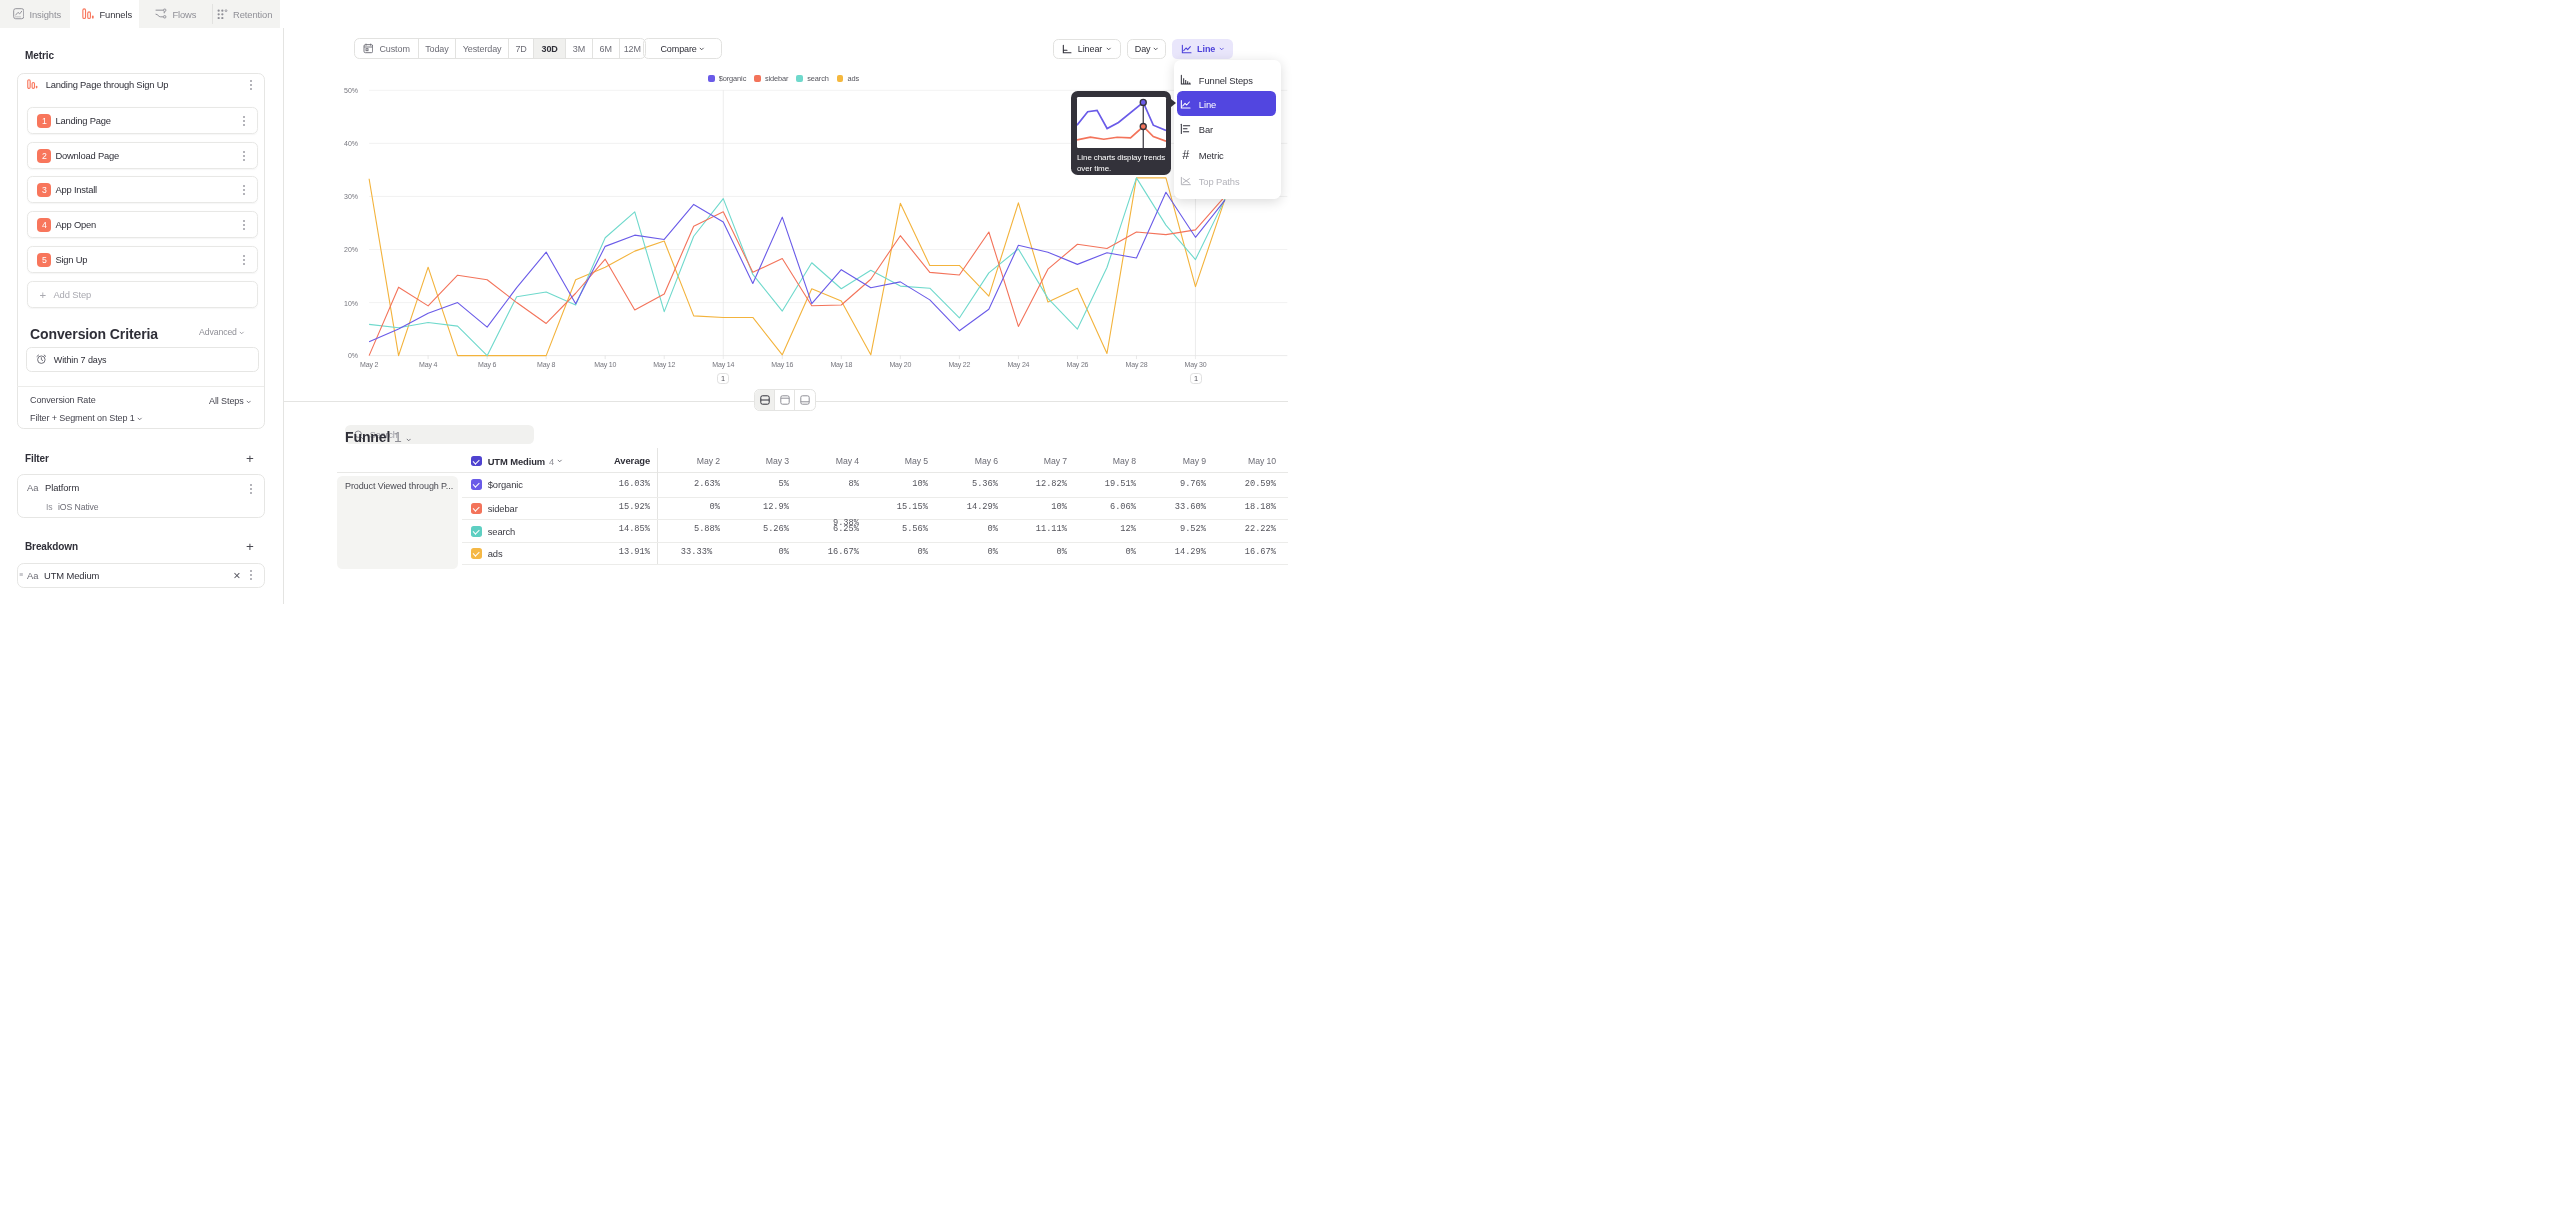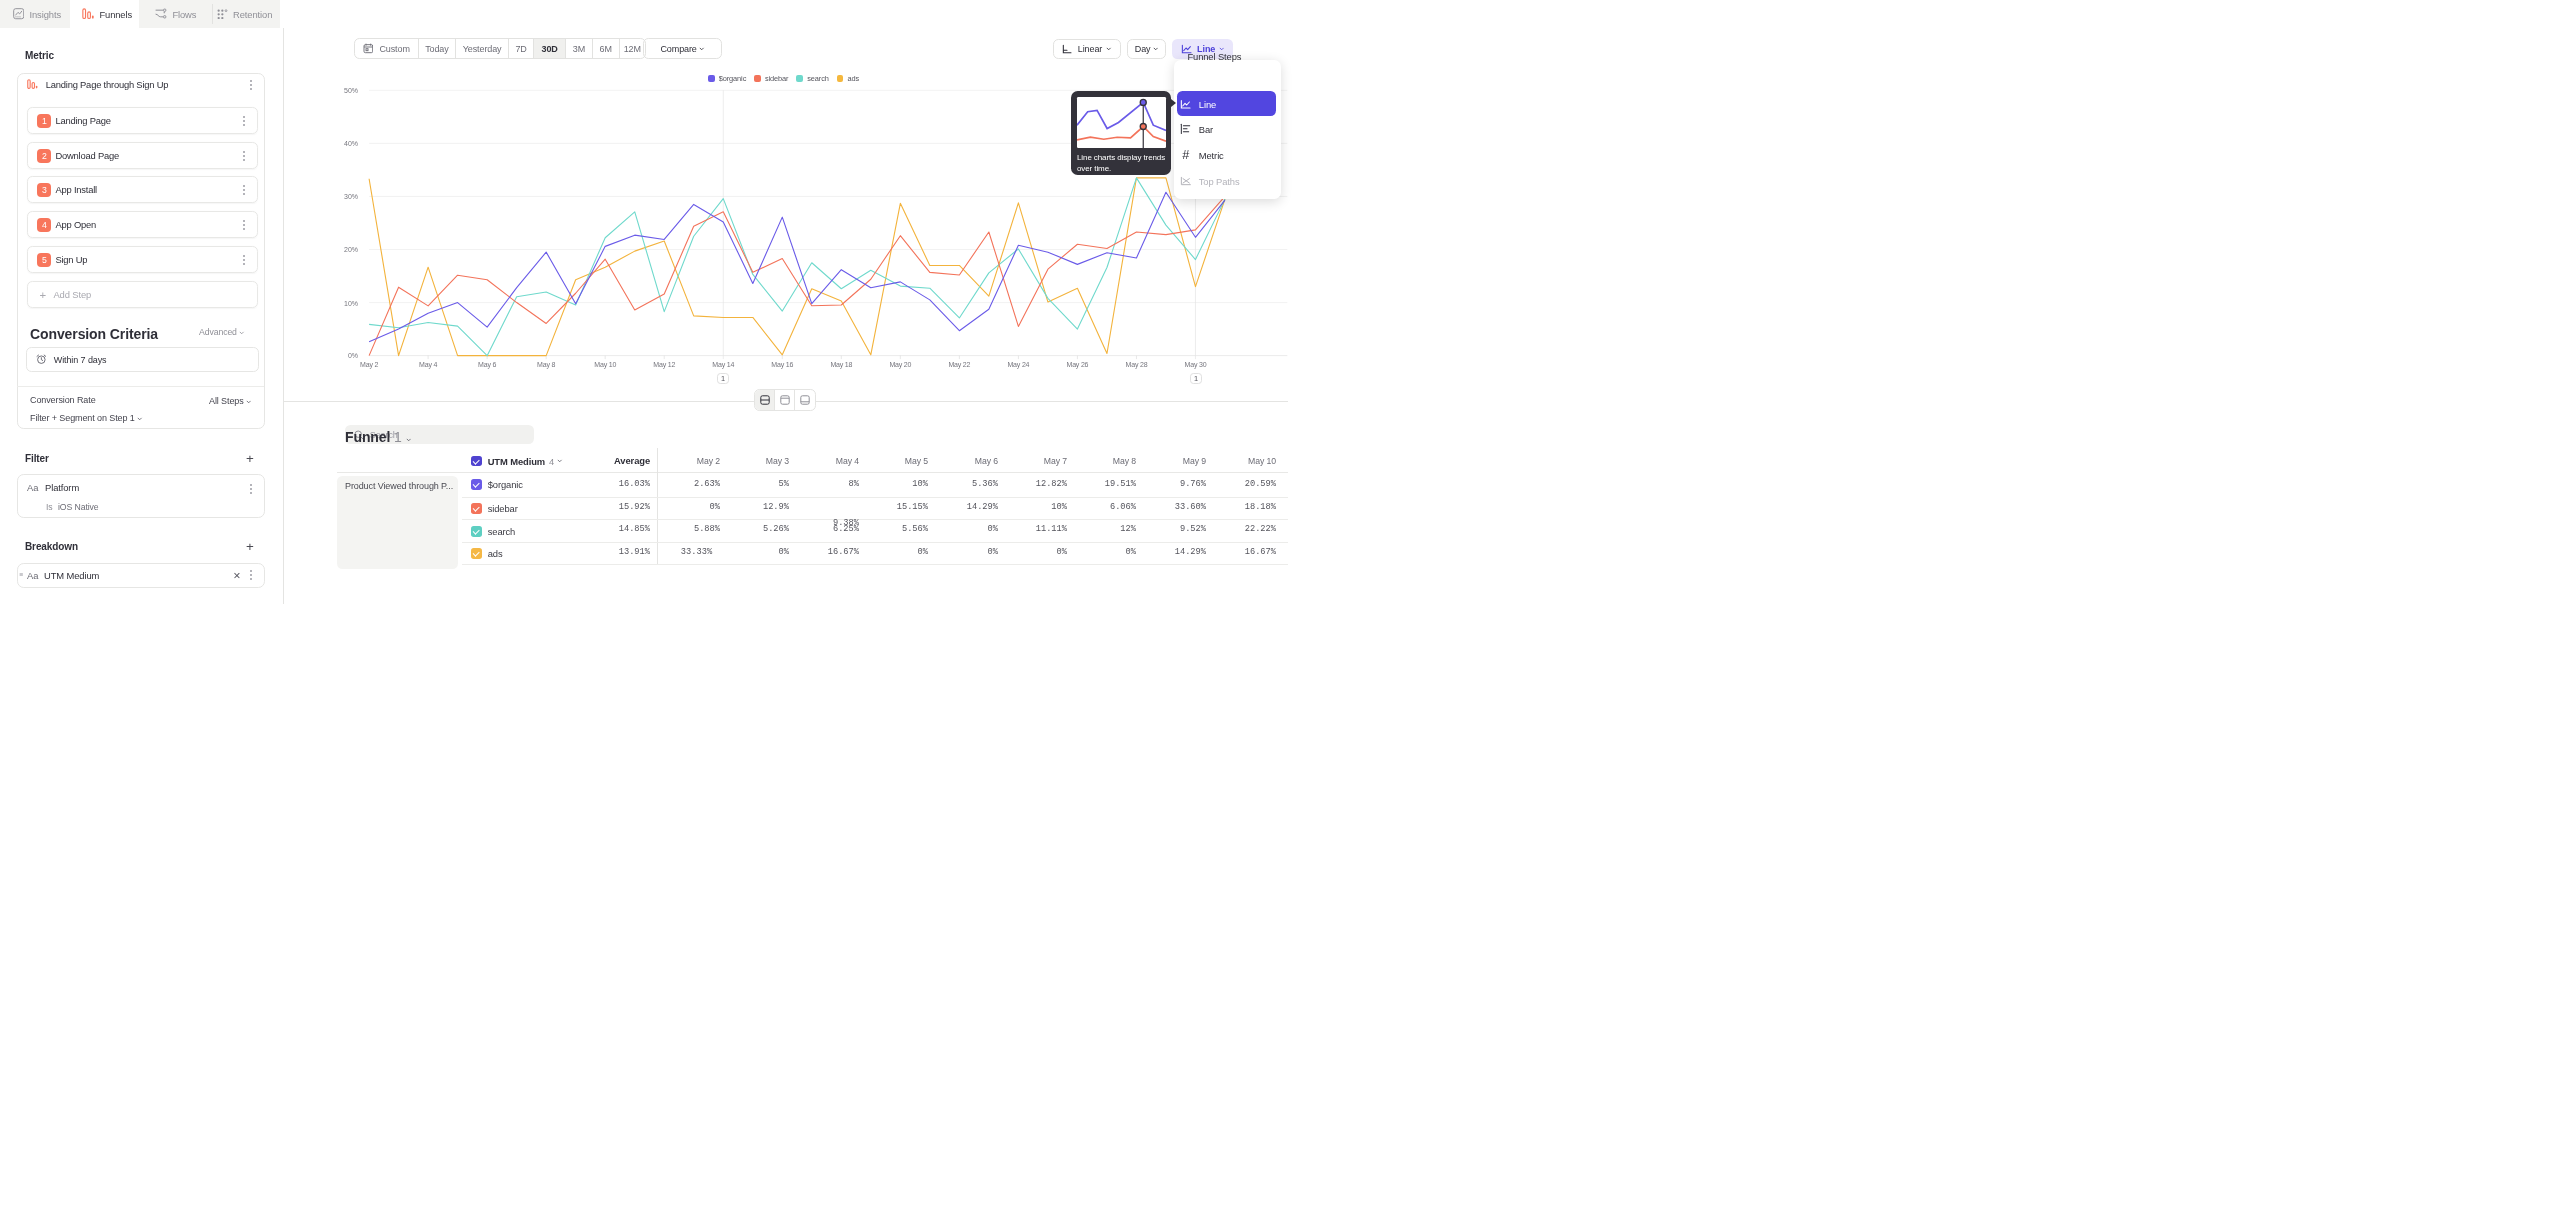--- a/index.html
+++ b/index.html
@@ -418,21 +418,21 @@
 <polyline fill="none" stroke="#f3735a" stroke-width="2.5" points="0,64 20,60 40,63 60,60 80,61 99,44 114,59 133,66"></polyline>
 <polyline fill="none" stroke="#6a5be8" stroke-width="2.5" points="0,42 16,22 30,20 45,47 62,38 99,8 114,42 133,50"></polyline>
 <line x1="99" y1="4" x2="99" y2="76" stroke="#33323a" stroke-width="1.8"></line>
 <circle cx="99" cy="8" r="4.5" fill="#6a5be8" stroke="#33323a" stroke-width="2"></circle>
 <circle cx="99" cy="44" r="4.5" fill="#f3735a" stroke="#33323a" stroke-width="2"></circle>
 </svg>
 </div>
 <div class="abs" style="left:1077px;top:152px;z-index:6;font-size:8px;letter-spacing:-0.1px;color:#fff;line-height:11.4px;">Line charts display trends<br>over time.</div>
 
 <div class="abs" style="left:1174px;top:60px;width:107px;height:139px;background:#fff;border-radius:6.7px;box-shadow:0 2.7px 12px rgba(0,0,0,0.14);z-index:4;"></div>
-<div class="abs dd" style="top:50px;color:#2f2f38;z-index:6;flex-direction:column;">
+<div class="abs dd" style="top:74px;color:#2f2f38;z-index:6;">
 <svg width="11.4" height="11.4" viewBox="0 0 17 17" fill="none" stroke="#2f2f38" stroke-width="1.5">
       <path d="M2 2 L2 15 L15.5 15" stroke-linecap="round"></path>
       <path d="M5.5 6.5 L5.5 15 M8.5 9 L8.5 15 M11.5 11 L11.5 15 M14.5 12.8 L14.5 15"></path>
     </svg>
 <span style="margin-left:7.4px;">Funnel Steps</span>
   </div>
 <div class="abs" style="left:1177px;top:91px;width:99px;height:25px;background:#5246e0;border-radius:5.4px;z-index:5;"></div>
 <div class="abs dd" style="top:98px;color:#fff;z-index:6;">
 <svg width="11.4" height="10.7" viewBox="0 0 17 15" fill="none" stroke="#fff" stroke-width="1.6">
       <path d="M2 2 L2 13 L15 13" stroke-linecap="round"></path>

